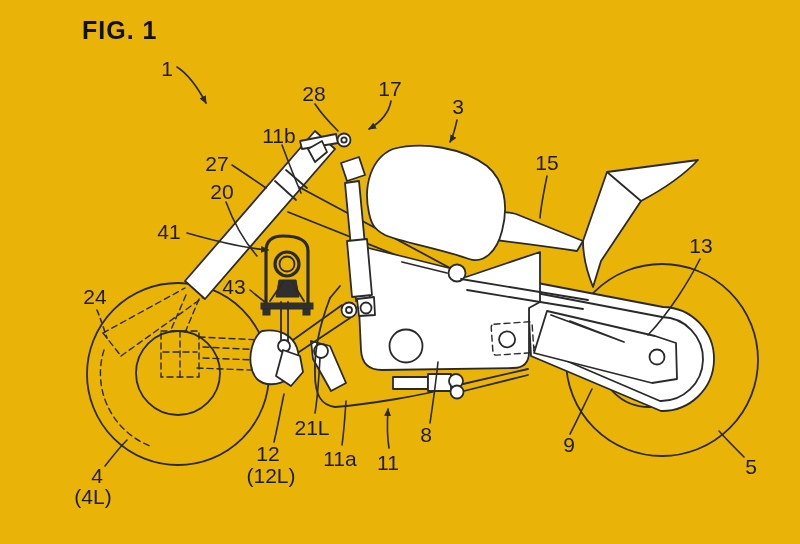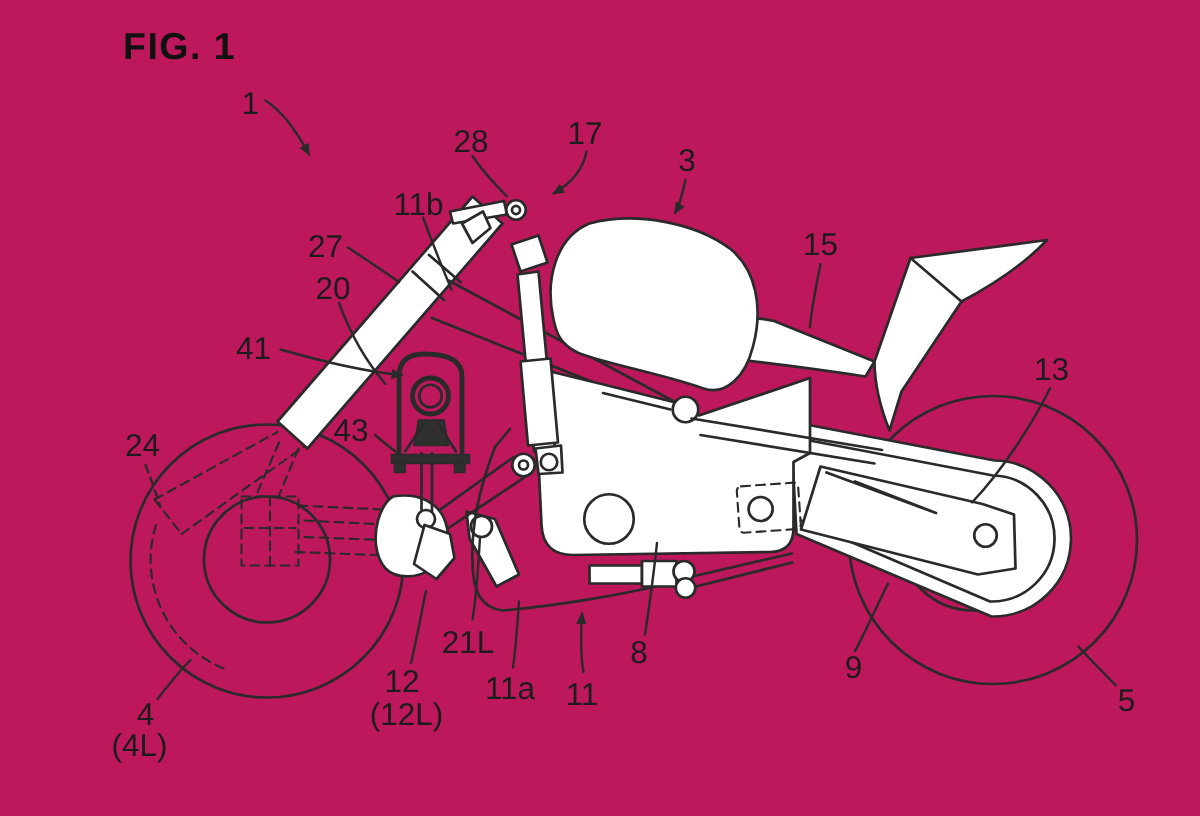--- a/index.html
+++ b/index.html
@@ -1,17 +1,17 @@
 <!DOCTYPE html>
 <html><head>
 <meta charset="utf-8">
 <style>
   html,body{margin:0;padding:0;background:#fff;}
   .stage{
-    position:relative;width:800px;height:544px;background:#be185d;overflow:hidden;
+    position:relative;width:800px;height:544px;background:#eab308;overflow:hidden;
     font-family:"Liberation Sans", sans-serif;
   }
   svg{display:block;}
   .ln{fill:none;stroke:#2a2a2a;stroke-width:1.8;stroke-linecap:round;stroke-linejoin:round;}
   .lnw{fill:#ffffff;stroke:#2a2a2a;stroke-width:1.8;stroke-linecap:round;stroke-linejoin:round;}
   .thick{fill:none;stroke:#2a2a2a;stroke-width:3.2;stroke-linecap:round;stroke-linejoin:round;}
   .dark{fill:#2f2f2f;stroke:#2a2a2a;stroke-width:1;}
   .dash{fill:none;stroke:#2a2a2a;stroke-width:1.4;stroke-dasharray:6 4;stroke-linecap:round;}
   .leader{fill:none;stroke:#2a2a2a;stroke-width:1.6;stroke-linecap:round;}
   .leader-dash{fill:none;stroke:#2a2a2a;stroke-width:1.6;stroke-dasharray:5 4;stroke-linecap:round;}

